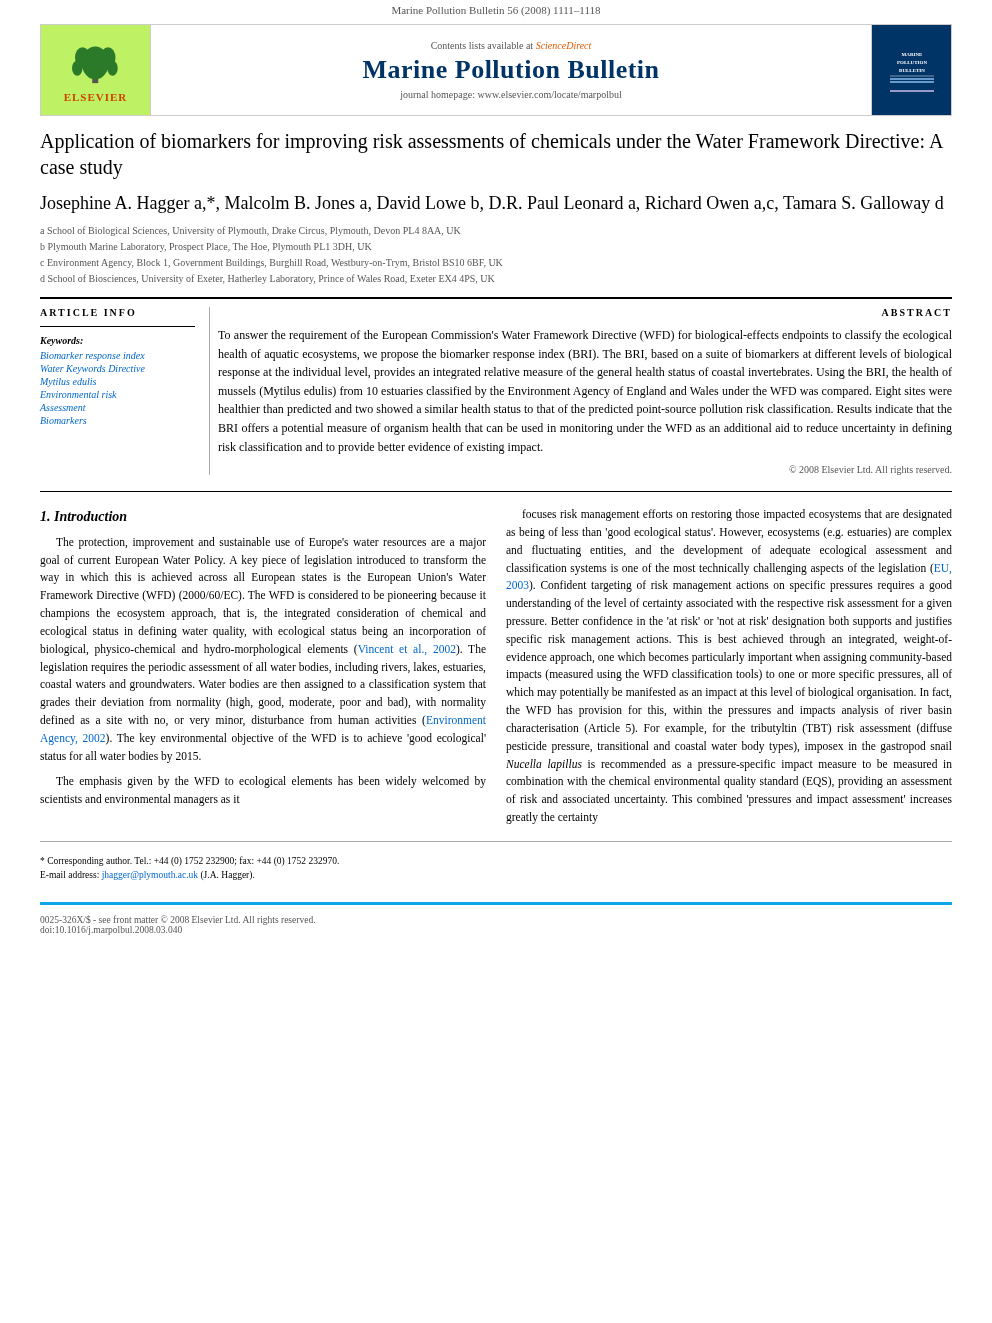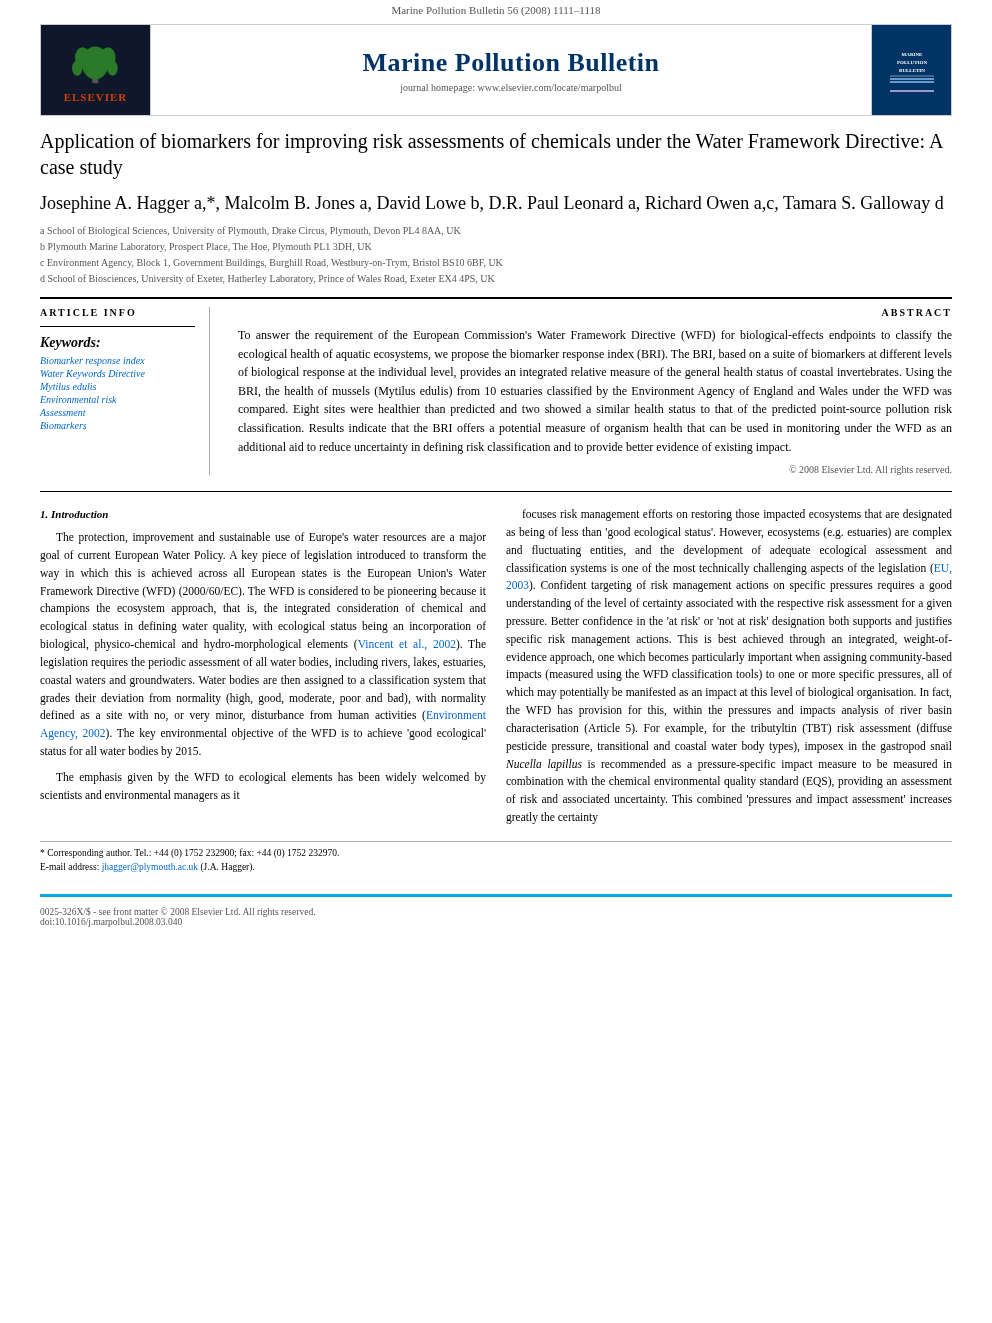--- a/index.html
+++ b/index.html
@@ -27,21 +27,21 @@
       align-items: center;
       justify-content: space-between;
       border: 1px solid #ccc;
       margin: 6px 40px;
       padding: 0;
     }
 
     .journal-header .left-logo {
       width: 110px;
       min-height: 90px;
-      background: #0f172a;
+      background: #bef264;
       display: flex;
       flex-direction: column;
       align-items: center;
       justify-content: center;
       border-right: 1px solid #ccc;
       padding: 6px;
     }
 
     .elsevier-logo {
       font-size: 9px;
@@ -144,42 +144,42 @@
 
     .hr-thick {
       border: none;
       border-top: 2px solid #000;
       margin: 8px 0;
     }
 
     
     .article-body {
       display: flex;
-      gap: 28px;
+      gap: 8px;
       margin-bottom: 16px;
     }
 
     .article-info {
       width: 170px;
       flex-shrink: 0;
       border-right: 1px solid #aaa;
       padding-right: 14px;
     }
 
     .article-info-title {
       font-size: 10px;
       font-weight: bold;
       letter-spacing: 2px;
       text-transform: uppercase;
       color: #000;
       margin-bottom: 6px;
     }
 
     .keywords-label {
-      font-size: 14px;
+      font-size: 10px;
       font-style: italic;
       font-weight: bold;
       color: #000;
       margin-bottom: 4px;
     }
 
     .keyword-item {
       font-size: 10px;
       font-style: italic;
       color: #0066cc;
@@ -230,21 +230,21 @@
 
     .body-col {
       flex: 1;
       font-size: 11.5px;
       line-height: 1.55;
       color: #000;
       text-align: justify;
     }
 
     .section-heading {
-      font-size: 11px;
+      font-size: 14px;
       font-weight: bold;
       font-style: italic;
       color: #000;
       margin-bottom: 6px;
     }
 
     .body-para {
       margin-bottom: 8px;
       text-indent: 16px;
     }
@@ -277,21 +277,21 @@
       margin-top: 4px;
     }
 
     
     .footnote-section {
       margin: 6px 40px 16px 40px;
       font-size: 9.5px;
       line-height: 1.6;
       color: #000;
       border-top: 1px solid #aaa;
-      padding-top: 4px;
+      padding-top: 12px;
     }
   </style>
 </head>
 <body>
 
 <div class="top-bar">
   <span>Marine Pollution Bulletin 56 (2008) 1111–1118</span>
 </div>
 
 <div class="journal-header">
@@ -305,20 +305,24 @@
       <ellipse cx="56" cy="28" rx="10" ry="14" fill="#2a7a2a"></ellipse>
       <ellipse cx="15" cy="42" rx="7" ry="10" fill="#2a7a2a"></ellipse>
       <ellipse cx="62" cy="42" rx="7" ry="10" fill="#2a7a2a"></ellipse>
     </svg>
     <div class="elsevier-logo">
       <span style="font-size:11px;font-weight:bold;color:#d04000;letter-spacing:1px;">ELSEVIER</span>
     </div>
   </div>
 
   <div class="center-content">
+    <div class="sciencedirect-line">
+      <span>Contents lists available at</span>
+      <span class="sciencedirect-link">ScienceDirect</span>
+    </div>
     <div class="journal-title">Marine Pollution Bulletin</div>
     <div class="journal-homepage">journal homepage: www.elsevier.com/locate/marpolbul</div>
   </div>
 
   <div class="right-logo">
     <div style="background:#fff;width:60px;height:60px;display:flex;flex-direction:column;align-items:center;justify-content:center;border:2px solid #003366;">
       <svg width="56" height="56" viewBox="0 0 56 56" xmlns="http://www.w3.org/2000/svg">
         <rect width="56" height="56" fill="#003366"></rect>
         <text x="28" y="14" text-anchor="middle" fill="#fff" font-size="5" font-family="serif" font-weight="bold">MARINE</text>
         <text x="28" y="22" text-anchor="middle" fill="#fff" font-size="5" font-family="serif" font-weight="bold">POLLUTION</text>

